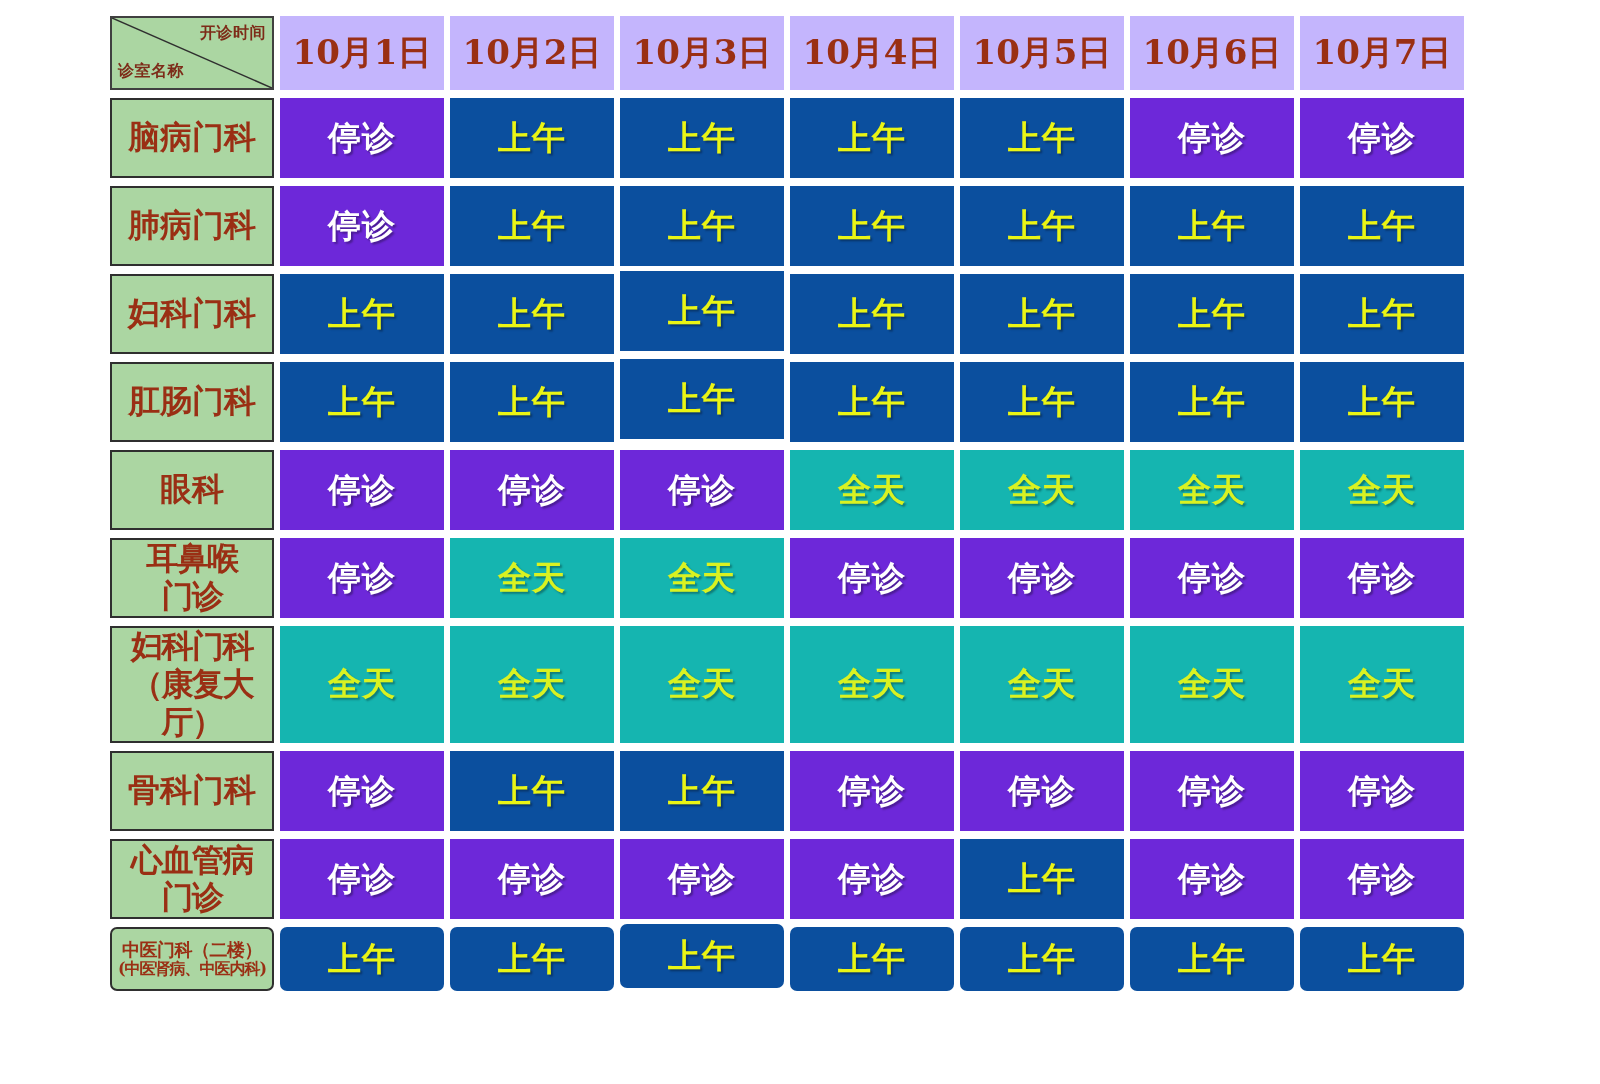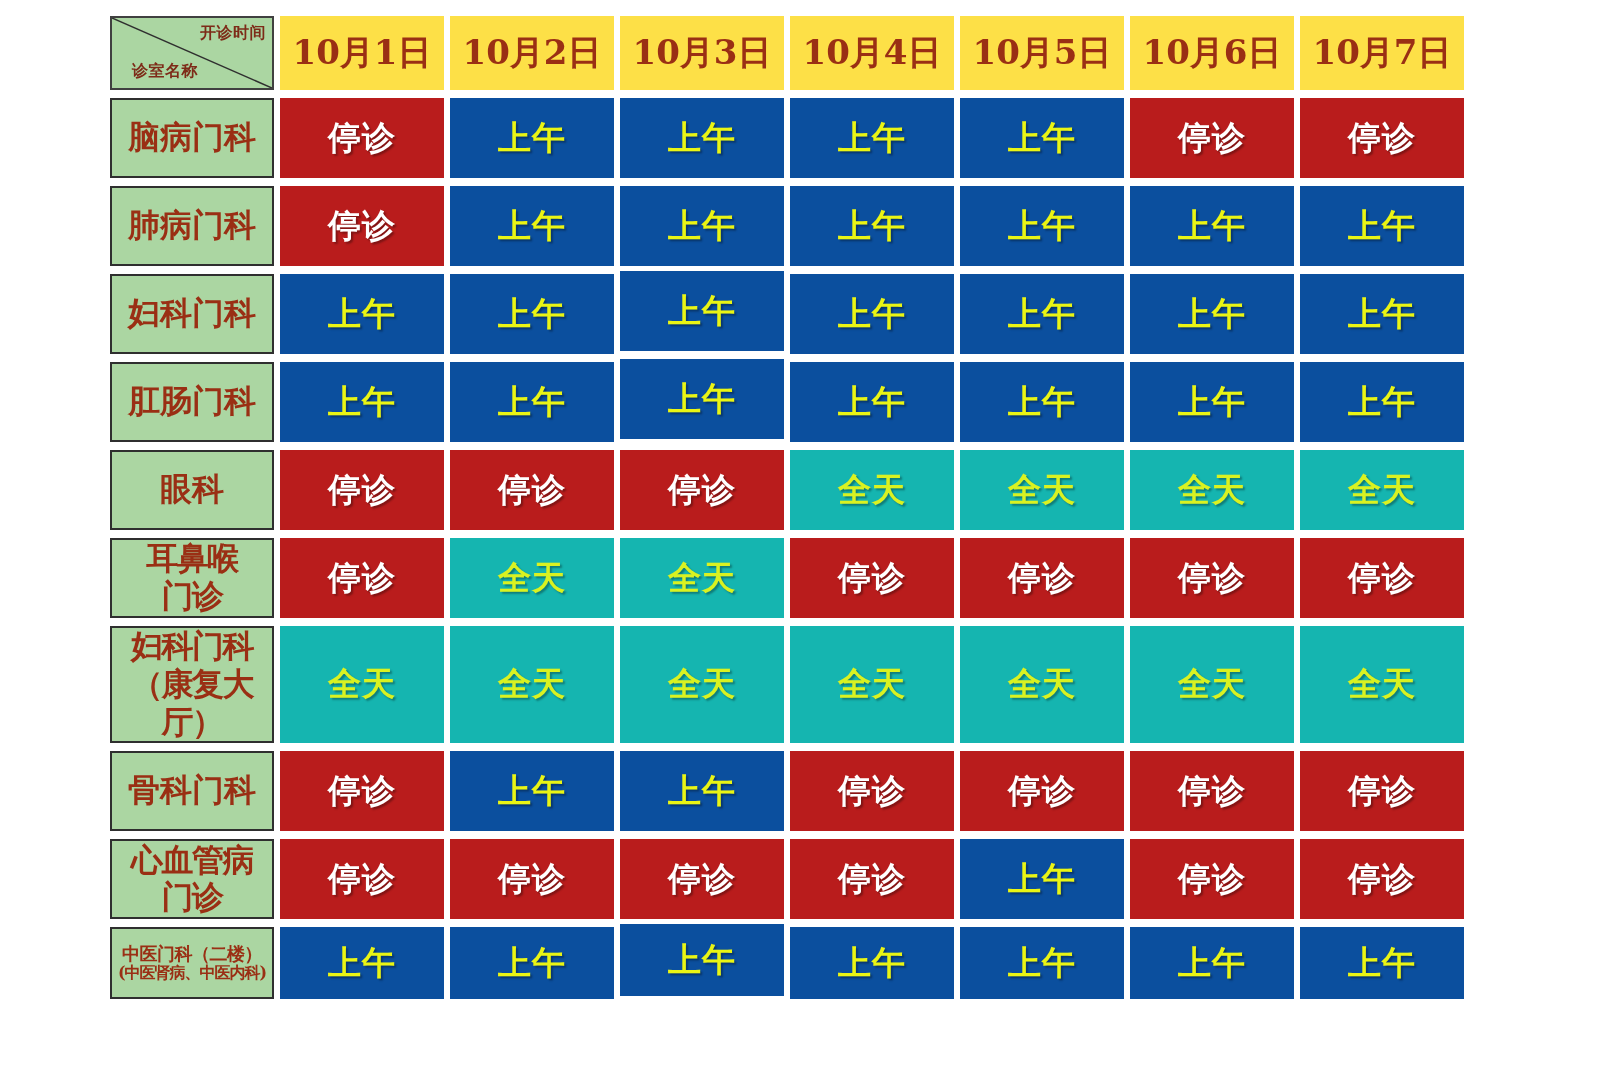--- a/index.html
+++ b/index.html
@@ -54,34 +54,34 @@
     top: 6px;
     font-family: "DejaVu Serif", "Liberation Serif", serif;
     font-weight: bold;
     font-size: 16px;
     color: #7d2b18;
     line-height: 1.1;
     letter-spacing: 0.5px;
   }
   .corner-bl {
     position: absolute;
-    left: 20px;
+    left: 6px;
     bottom: 8px;
     font-family: "DejaVu Serif", "Liberation Serif", serif;
     font-weight: bold;
     font-size: 16px;
     color: #7d2b18;
     line-height: 1.1;
     letter-spacing: 0.5px;
   }
   
   td.datehead {
     width: 164px;
     height: 74px;
-    background: #fde047;
+    background: #c4b5fd;
     font-family: "DejaVu Serif", "Liberation Serif", serif;
     font-weight: bold;
     font-size: 34px;
     color: #9a2f14;
     letter-spacing: 0px;
     white-space: nowrap;
   }
   
   td.rowlabel {
     width: 164px;
@@ -103,34 +103,34 @@
   td.cell {
     width: 164px;
     font-family: "DejaVu Serif", "Liberation Serif", serif;
     font-weight: bold;
     font-size: 33px;
     letter-spacing: 1px;
     white-space: nowrap;
     text-shadow: 2px 2px 2px rgba(0,0,0,0.32);
   }
   td.cell.st-closed {
-    background: #b91c1c;
+    background: #6d28d9;
     color: #ffffff;
   }
   td.cell.st-morning {
     background: #0b4f9e;
     color: #eaf514;
   }
   td.cell.st-allday {
     background: #15b5b0;
     color: #d9f221;
   }
   
   tr.body-row td { height: 80px; }
-  tr.r-last td { height: 72px; }
+  tr.r-last td { height: 64px; border-radius: 7px; }
   
   td.cell.nudge-up { position: relative; top: -3px; }
 </style>
 </head>
 <body>
 
 <div id="schedule-root">
   <table class="sched">
     <thead>
       <tr>

